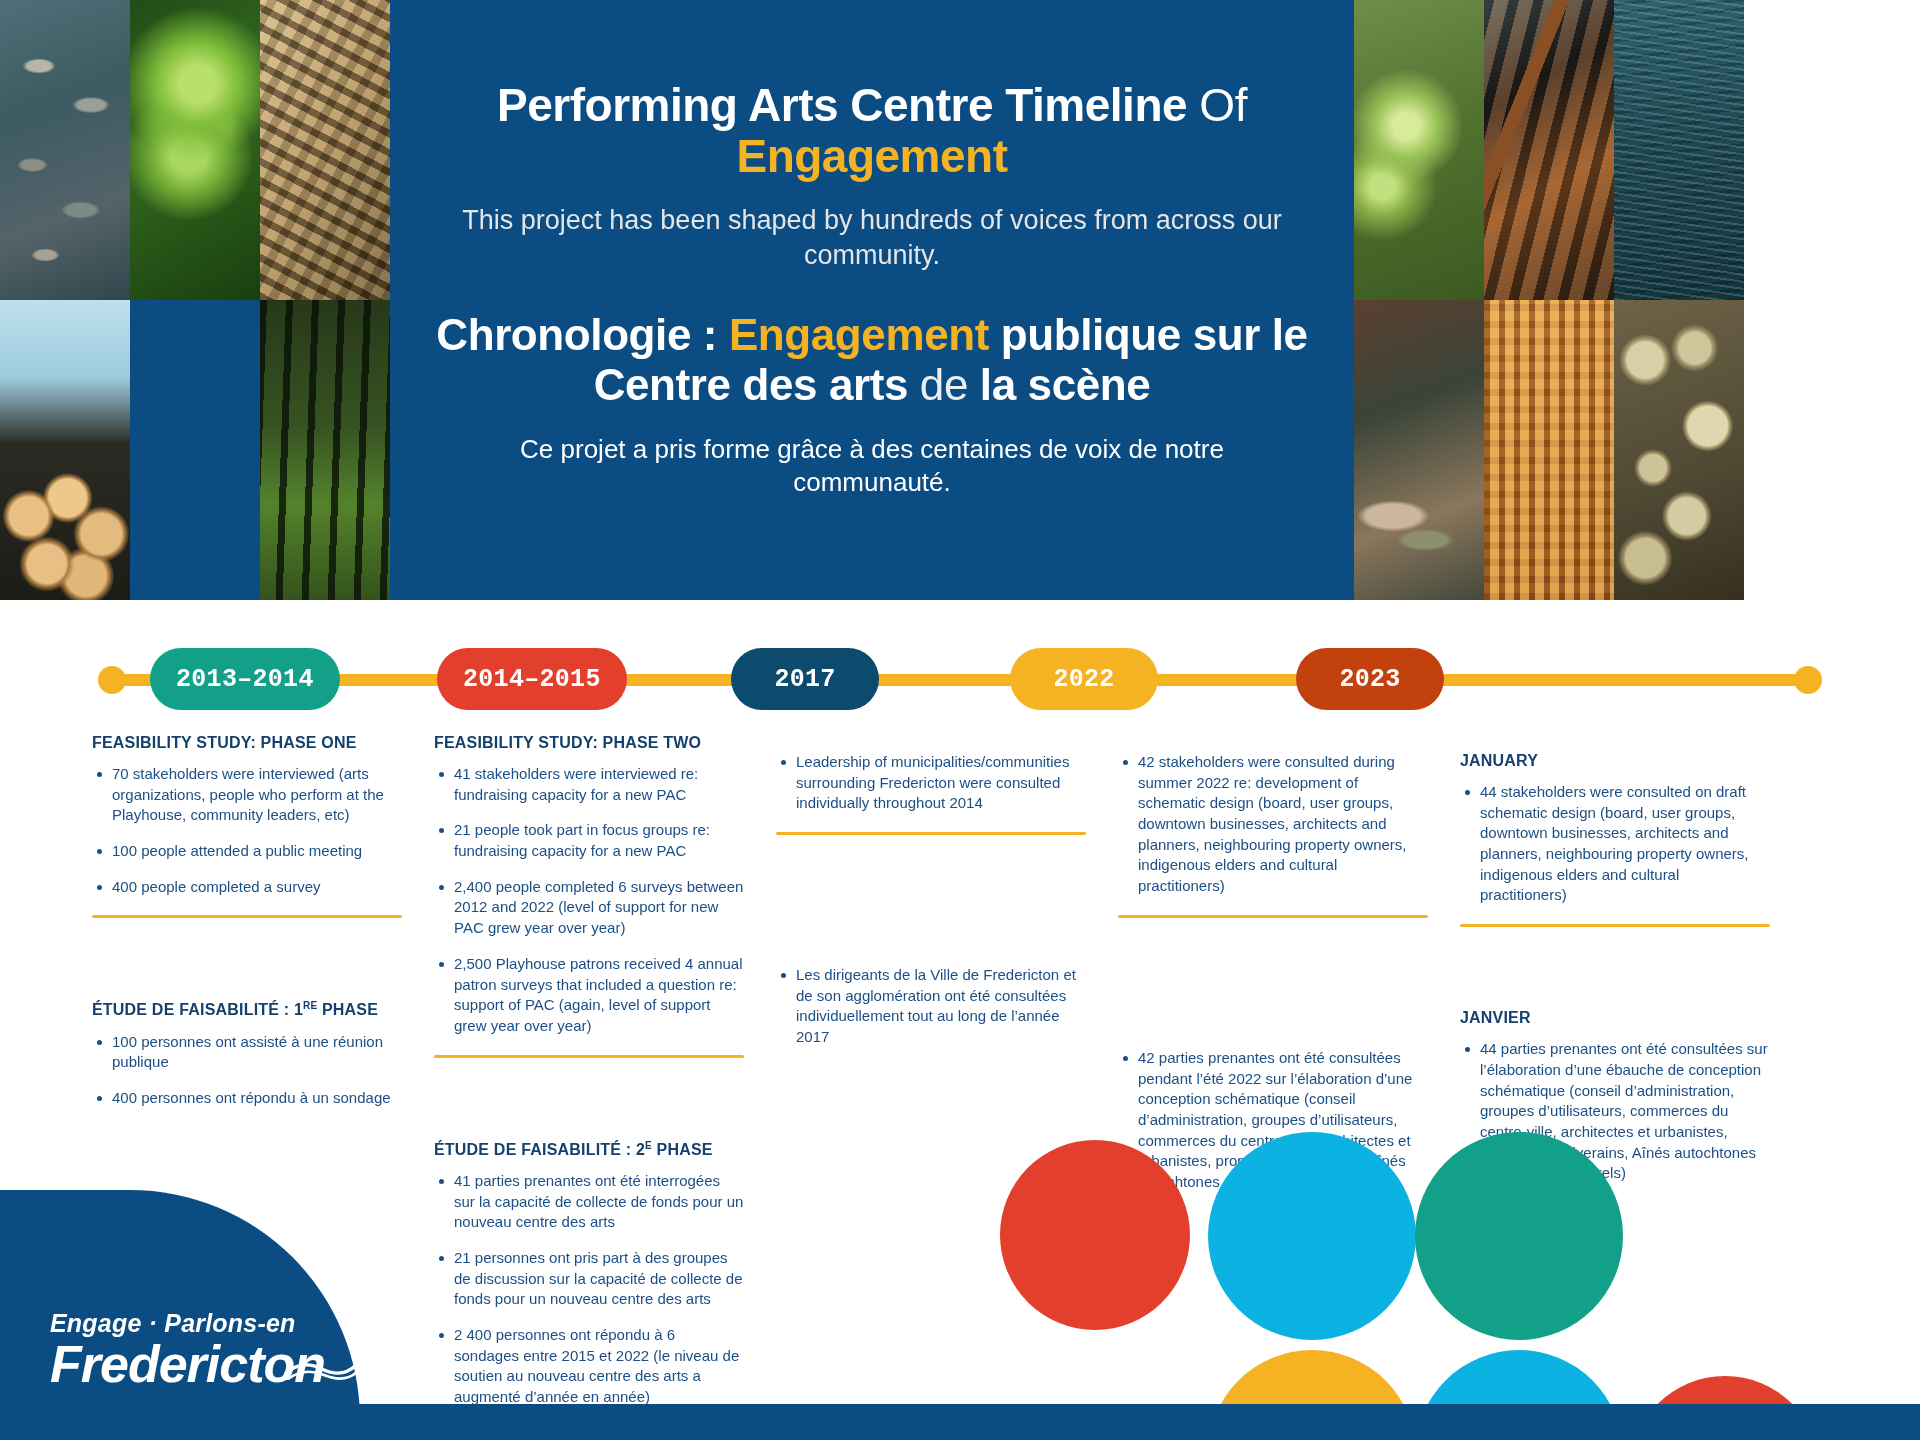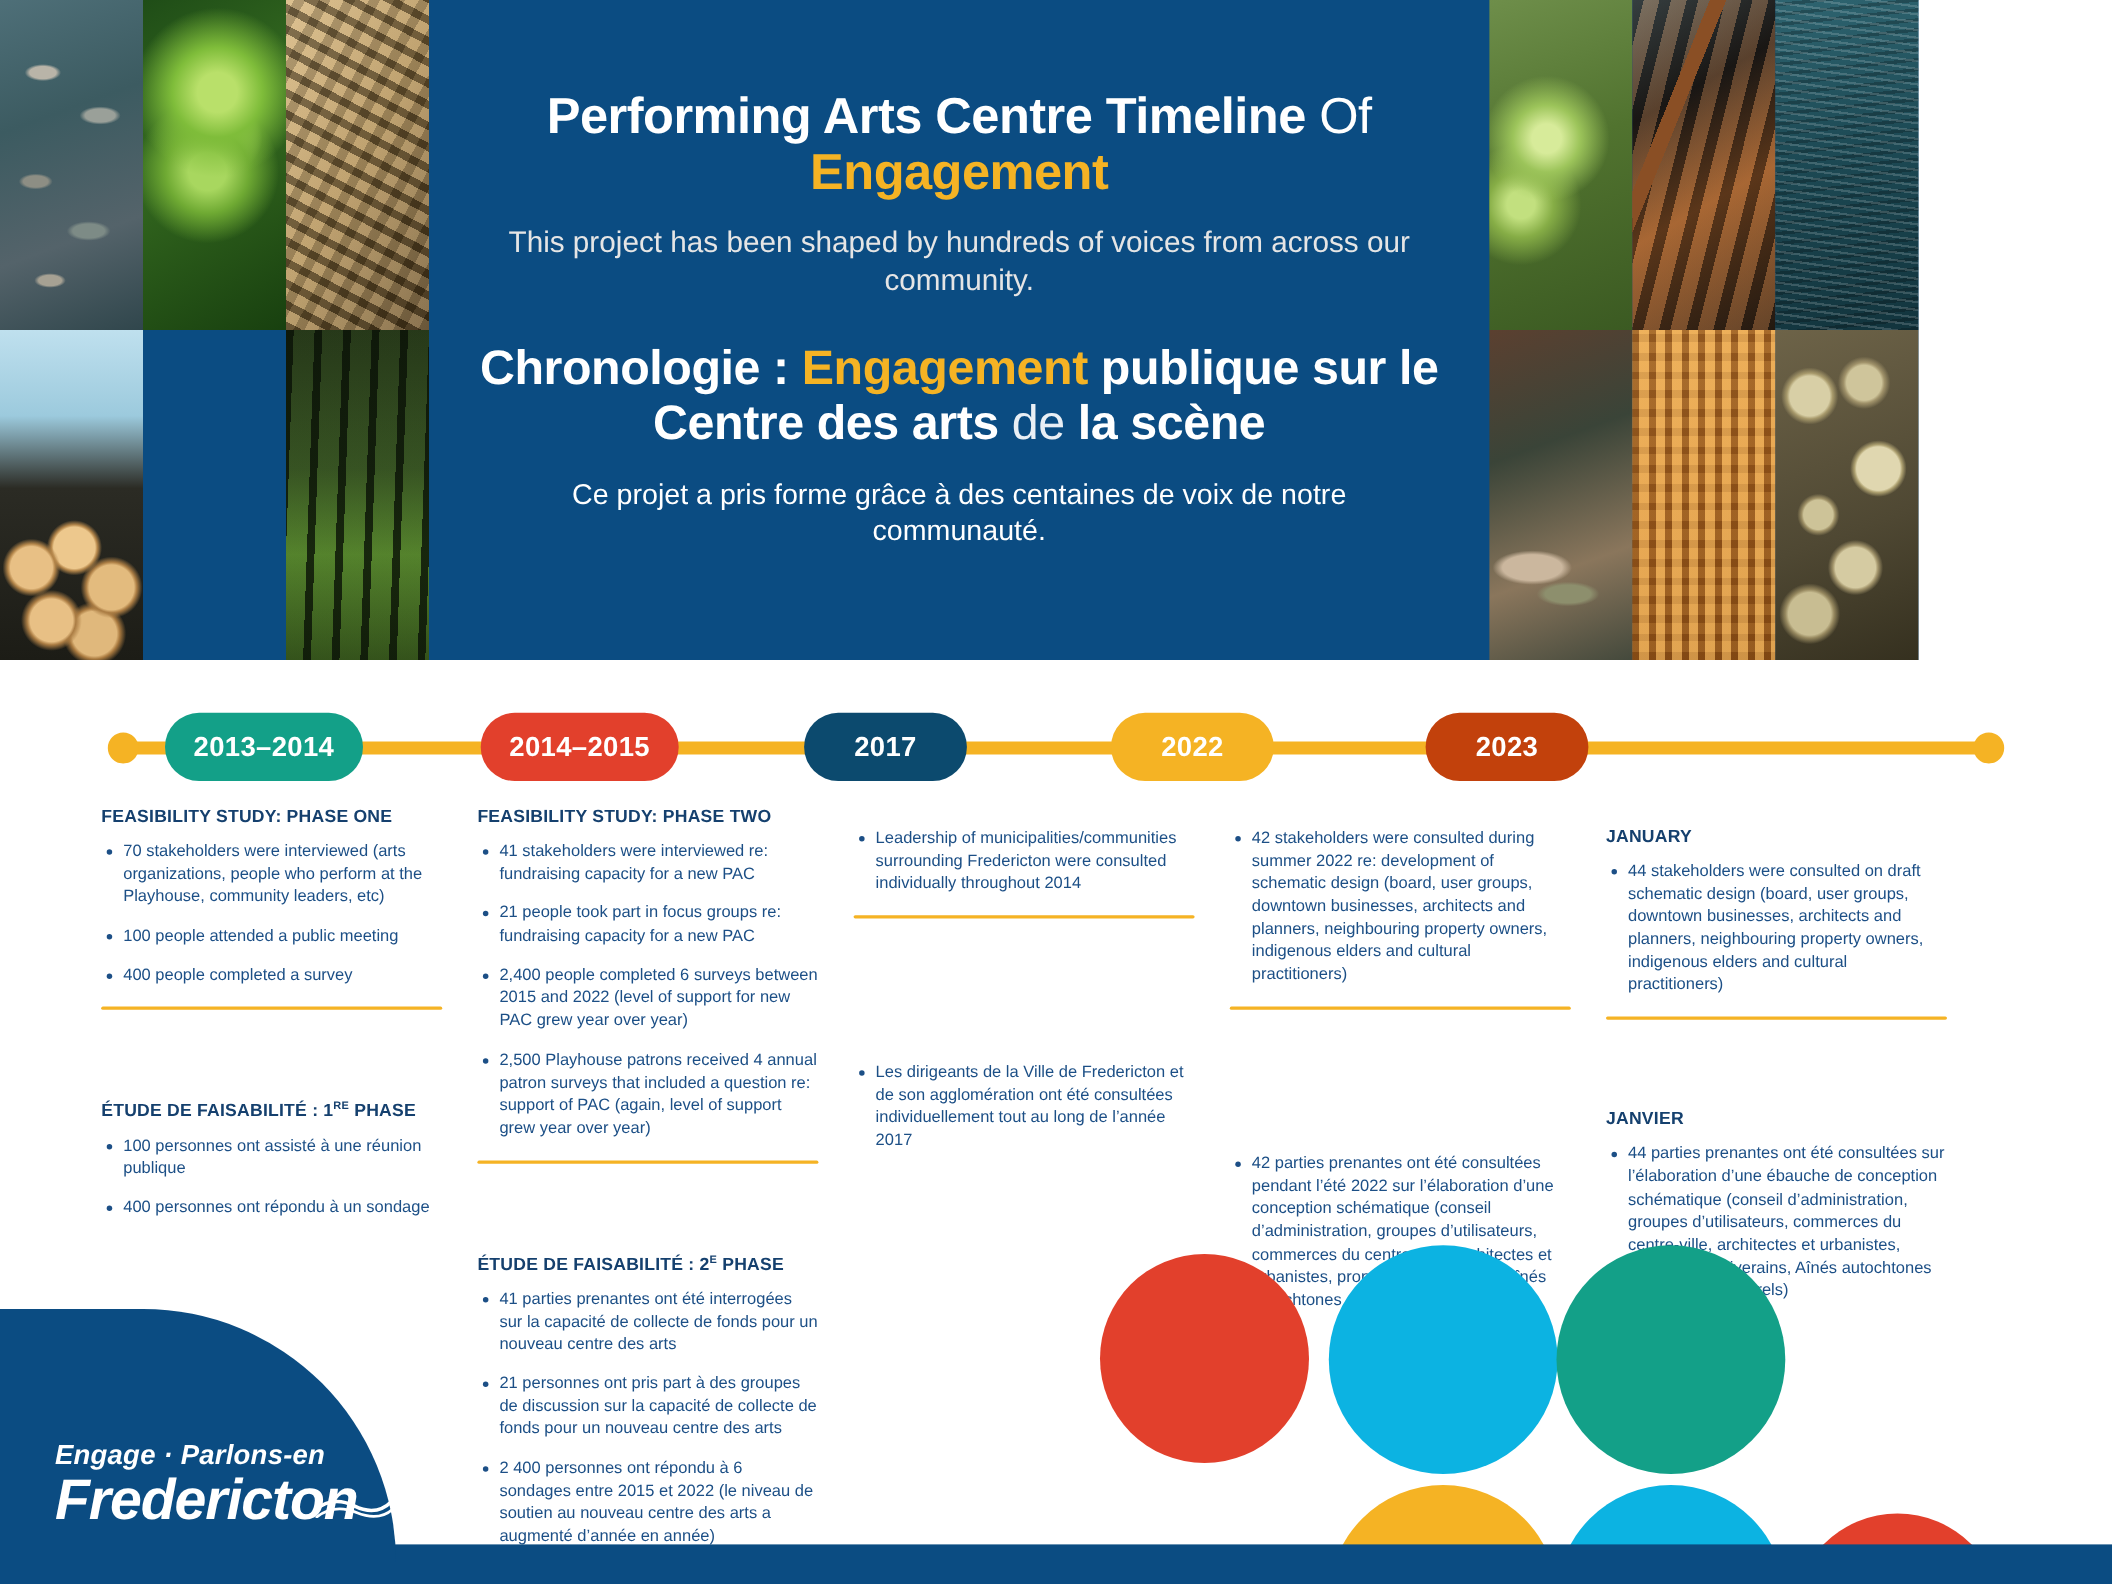--- a/index.html
+++ b/index.html
@@ -134,20 +134,21 @@
     color:#ffffff;
     font-weight:400;
     max-width:860px;
   }
 
   
   .timeline-wrap {
     position:relative;
     height:120px;
     margin-top:8px;
+    font-family:Liberation Mono, monospace;
   }
   .tl-line {
     position:absolute;
     left:104px; right:104px;
     top:66px;
     height:12px;
     background:#f5b324;
     border-radius:6px;
   }
   .tl-cap {
@@ -358,21 +359,21 @@
       <ul class="bullets">
         <li>100 personnes ont assisté à une réunion publique</li>
         <li>400 personnes ont répondu à un sondage</li>
       </ul>
     </div>
     <div class="col-block" style="padding-top: 0px;">
       <div class="blk-head">FEASIBILITY STUDY: PHASE TWO</div>
       <ul class="bullets">
         <li>41 stakeholders were interviewed re: fundraising capacity for a new PAC</li>
         <li>21 people took part in focus groups re: fundraising capacity for a new PAC</li>
-        <li>2,400 people completed 6 surveys between 2015 and 2022 (level of support for new PAC grew year over year)</li>
+        <li>2,400 people completed 6 surveys between 2012 and 2022 (level of support for new PAC grew year over year)</li>
         <li>2,500 Playhouse patrons received 4 annual patron surveys that included a question re: support of PAC (again, level of support grew year over year)</li>
       </ul>
       <div class="divider"></div>
       <div class="spacer-md"></div>
       <div class="blk-head">ÉTUDE DE FAISABILITÉ : 2<sup>e</sup> PHASE</div>
       <ul class="bullets">
         <li>41 parties prenantes ont été interrogées sur la capacité de collecte de fonds pour un nouveau centre des arts</li>
         <li>21 personnes ont pris part à des groupes de discussion sur la capacité de collecte de fonds pour un nouveau centre des arts</li>
         <li>2 400 personnes ont répondu à 6 sondages entre 2015 et 2022 (le niveau de soutien au nouveau centre des arts a augmenté d’année en année)</li>
         <li>2 500 clients du Playhouse ont reçu 4 sondages par an comprenant une question sur le soutien pour un nouveau centre des arts (là encore, le niveau de soutien a augmenté d’année en année)</li>

